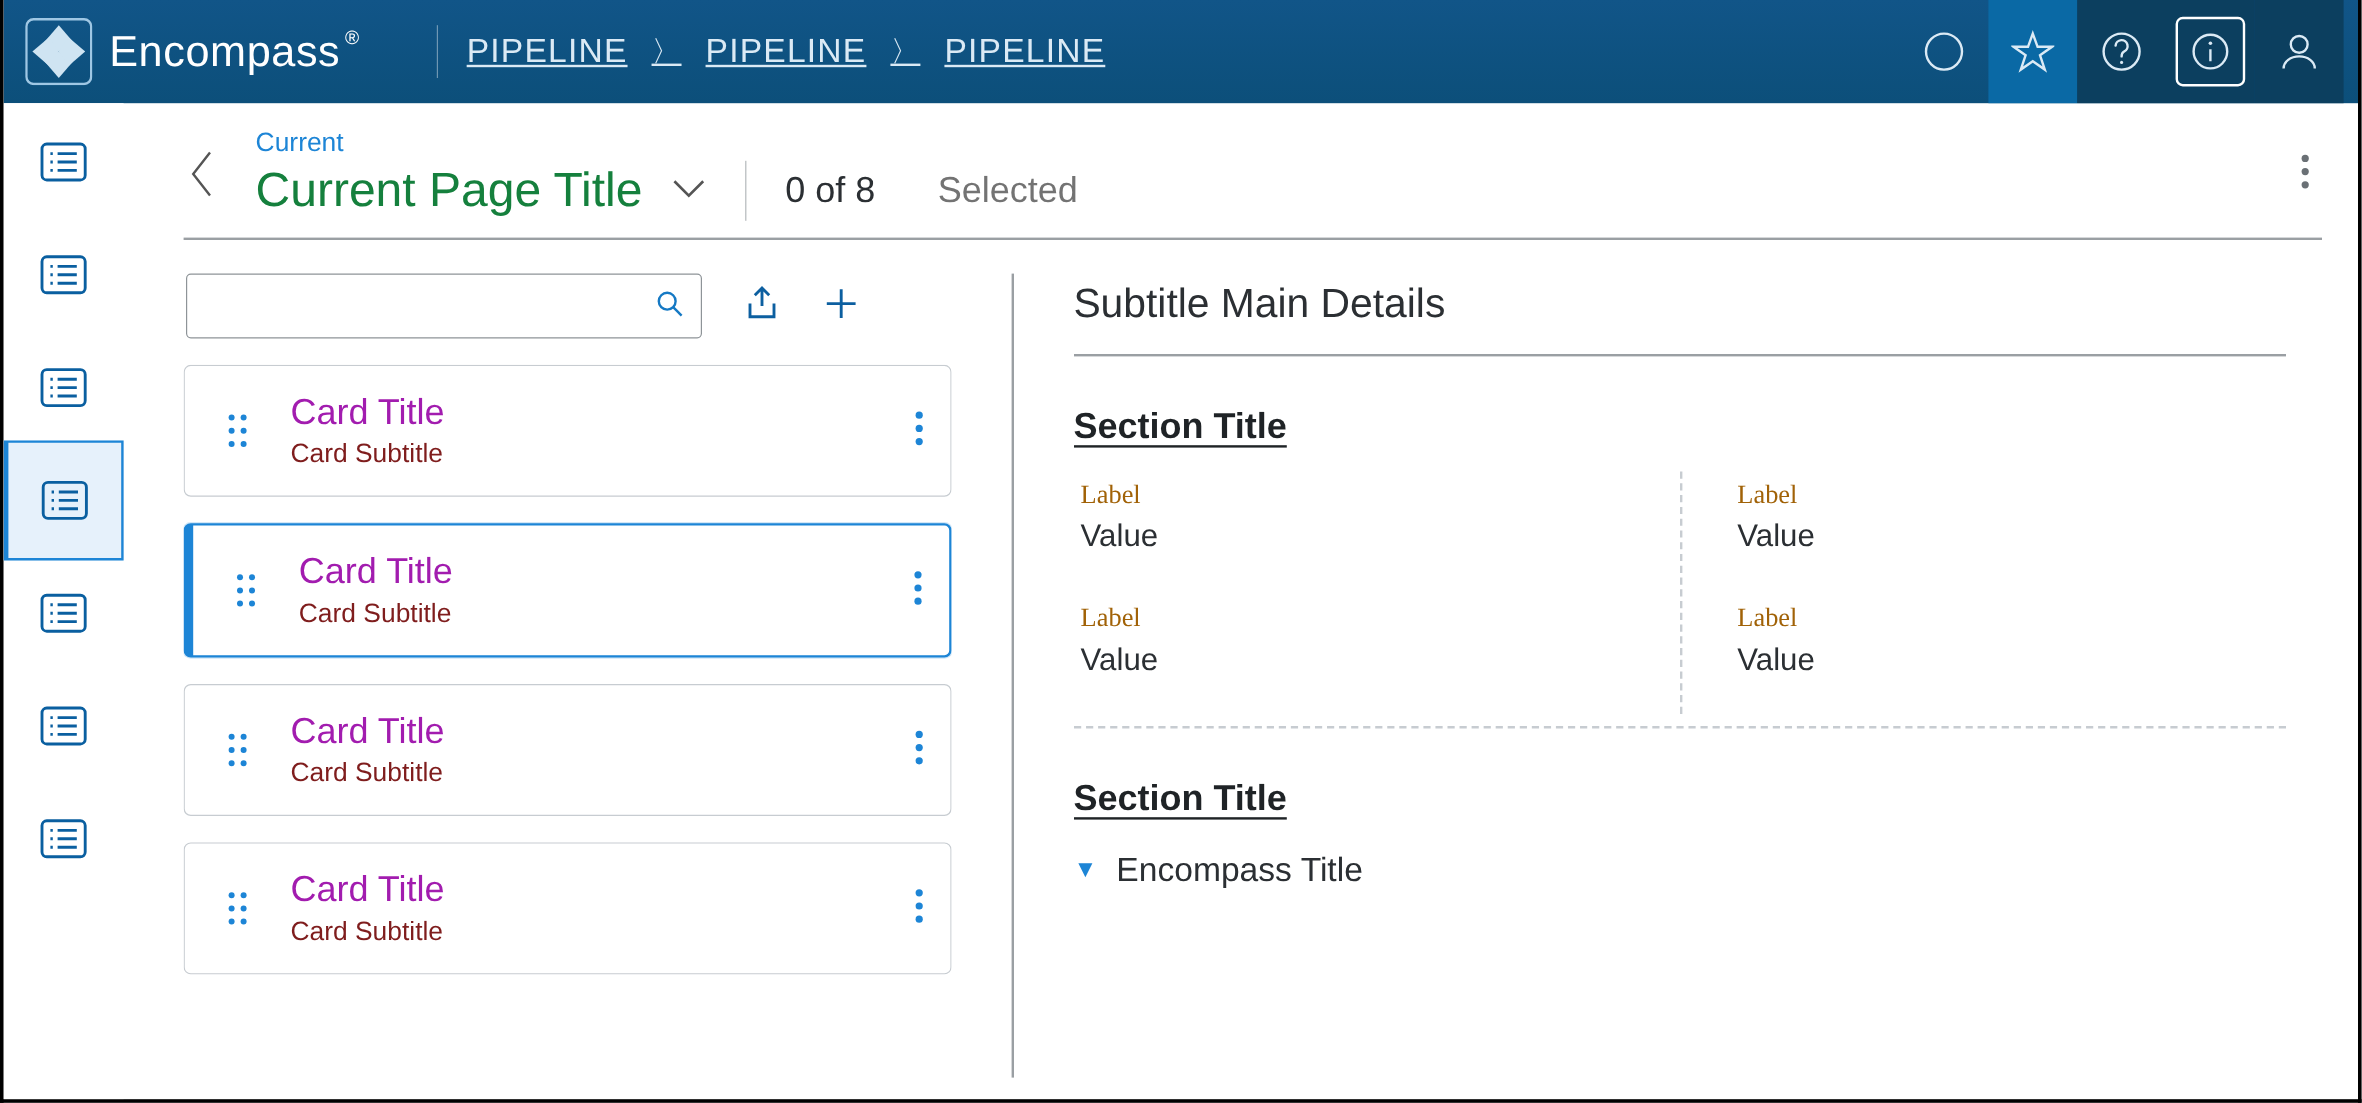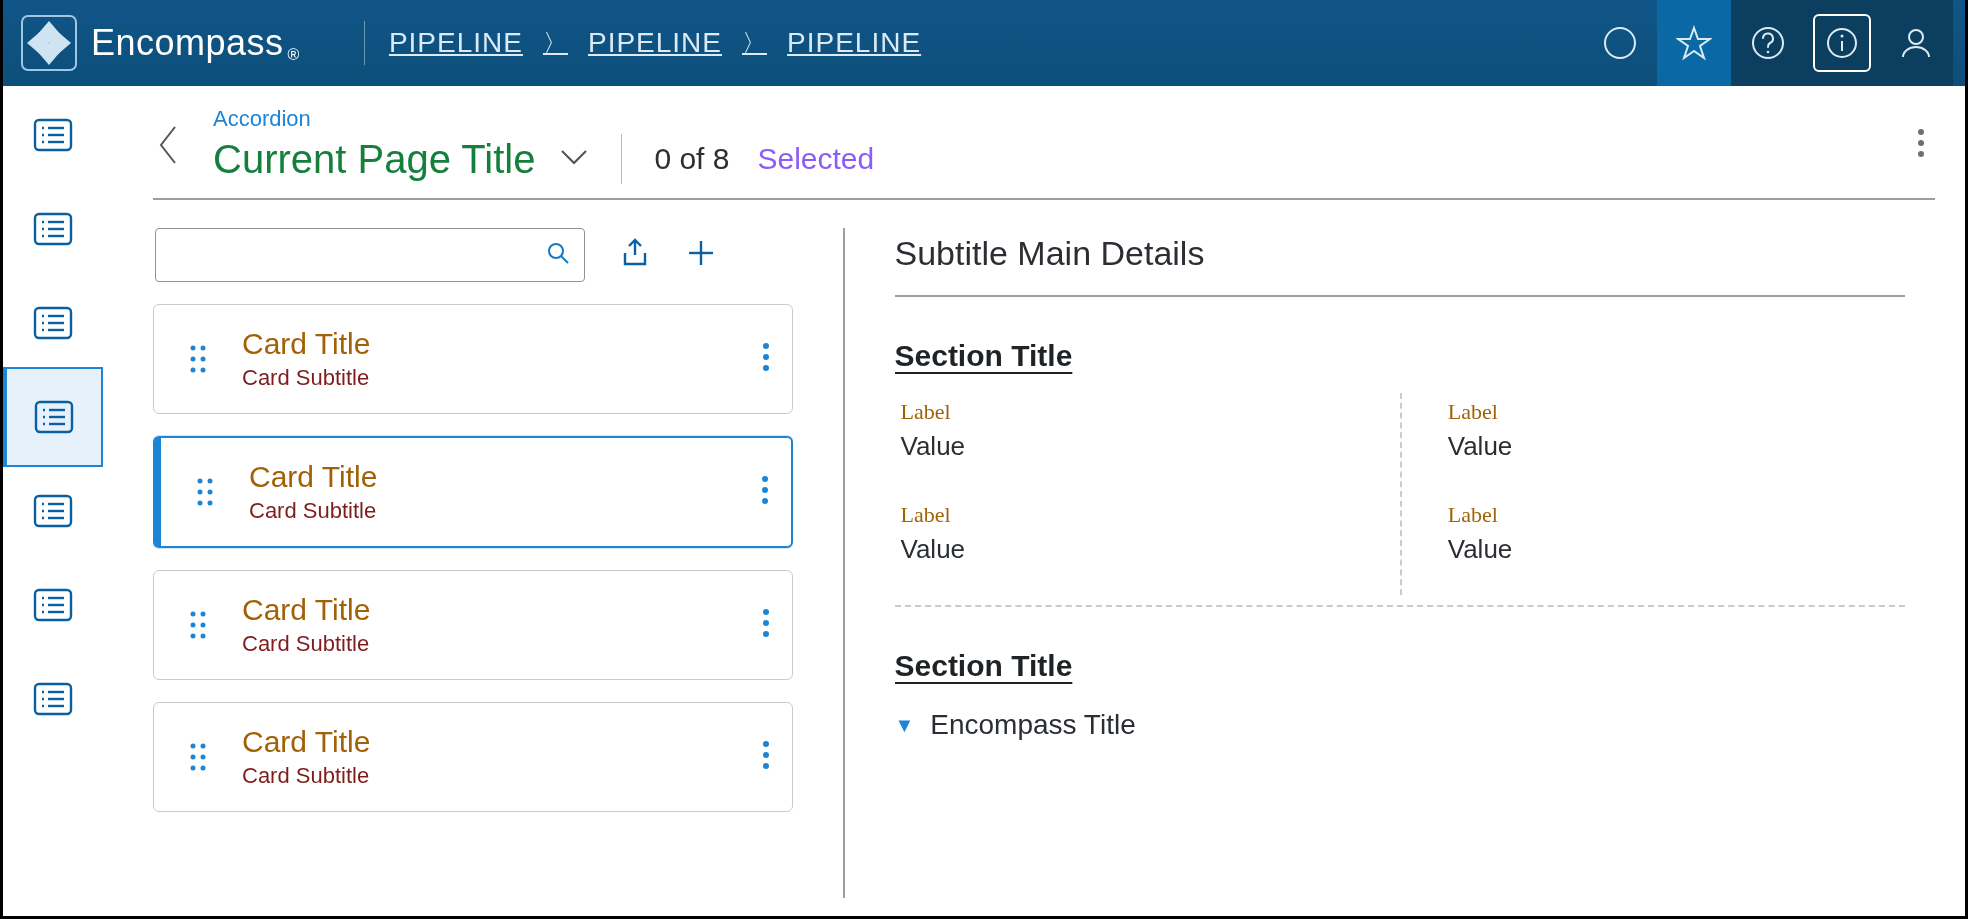--- a/index.html
+++ b/index.html
@@ -20,21 +20,21 @@
     color: #fff;
     padding: 0 12px 0 18px;
   }
   .brand { display: flex; align-items: center; gap: 14px; margin-right: 40px; }
   .brand-logo {
     width: 56px; height: 56px; position: relative;
   }
   .brand-logo svg { width: 56px; height: 56px; }
   .brand-name {
     font-size: 36px; font-weight: 400; letter-spacing: .5px;
-    display: flex; align-items: flex-end;
+    display: flex; align-items: flex-start;
   }
   .brand-reg { font-size: 16px; margin-left: 4px; margin-top: 2px; }
 
   .breadcrumb-sep {
     width: 1px; height: 44px; background: rgba(255,255,255,.4);
     margin: 0 24px;
   }
   .breadcrumb {
     display: flex; align-items: center; gap: 20px;
     font-size: 28px; font-weight: 500; letter-spacing: 1px;
@@ -97,21 +97,21 @@
     color: #444;
   }
   .back-chevron svg { width: 22px; height: 44px; stroke: #555; fill:none; stroke-width:2; }
   .titleblock { display:flex; flex-direction:column; }
   .prev-link { color: #1d85d6; font-size: 22px; margin-bottom: 2px; }
   .title-row { display:flex; align-items:center; gap: 24px; }
   .page-title { font-size: 40px; color: #15803d; font-weight: 400; }
   .title-chevron svg { width: 30px; height: 20px; stroke:#555; fill:none; stroke-width:2.2; }
   .vdivider { width: 1px; height: 50px; background: #b4b8bb; margin: 0 8px; }
   .selcount { font-size: 30px; color: #2b2f33; }
-  .selword  { font-size: 30px; color: #8b5cf6; margin-left: 4px; }
+  .selword  { font-size: 30px; color: #737373; margin-left: 28px; }
 
   .head-actions { margin-left: auto; margin-right: 10px; }
   .kebab svg { width: 8px; height: 30px; fill: #6a7075; }
 
   .page-divider { height: 2px; background: #9a9fa3; margin: 0 0 28px 0; }
 
   .content { display: flex; height: calc(100% - 140px); gap: 50px; }
 
   
   .cards-col { width: 640px; flex: 0 0 640px; display:flex; flex-direction:column; gap: 22px; }
@@ -132,21 +132,21 @@
     display:flex; align-items:center; padding: 22px 22px 22px 30px; gap: 30px;
     background: #fff;
   }
   .card.selected {
     border: 2px solid #1d85d6; border-left: 8px solid #1d85d6;
     box-shadow: 0 0 0 1px rgba(29,133,214,.2);
   }
   .drag-handle { width: 28px; display:flex; justify-content:center; }
   .drag-handle svg { width: 18px; height: 30px; fill:#1d85d6; }
   .card-text { flex:1; }
-  .card-title { color: #a16207; font-size: 30px; font-weight: 500; }
+  .card-title { color: #a21caf; font-size: 30px; font-weight: 500; }
   .card-subtitle { color: #7f1d1d; font-size: 22px; margin-top: 4px; }
   .card-menu svg { width: 8px; height: 30px; fill:#1d85d6; }
 
   
   .col-divider { width: 1.5px; background: #9a9fa3; }
 
   
   .details-col { flex:1; padding-right: 30px; overflow:hidden; }
   .details-title { font-size: 34px; color: #2b2f33; margin: 6px 0 22px 0; font-weight:400; }
   .details-divider { height: 2px; background: #9a9fa3; margin-bottom: 42px; }
@@ -327,21 +327,21 @@
 
   <div class="main">
 
     <div class="page-head">
       <div class="back-chevron">
         <svg viewBox="0 0 22 44">
             <polyline points="18,4 4,22 18,40"></polyline>
           </svg>
       </div>
       <div class="titleblock">
-        <a class="prev-link">Accordion</a>
+        <a class="prev-link">Current</a>
         <div class="title-row">
           <span class="page-title">Current Page Title</span>
           <span class="title-chevron">
             <svg viewBox="0 0 30 20">
                 <polyline points="3,4 15,16 27,4"></polyline>
               </svg>
           </span>
           <span class="vdivider"></span>
           <span class="selcount">0 of 8</span>
           <span class="selword">Selected</span>

